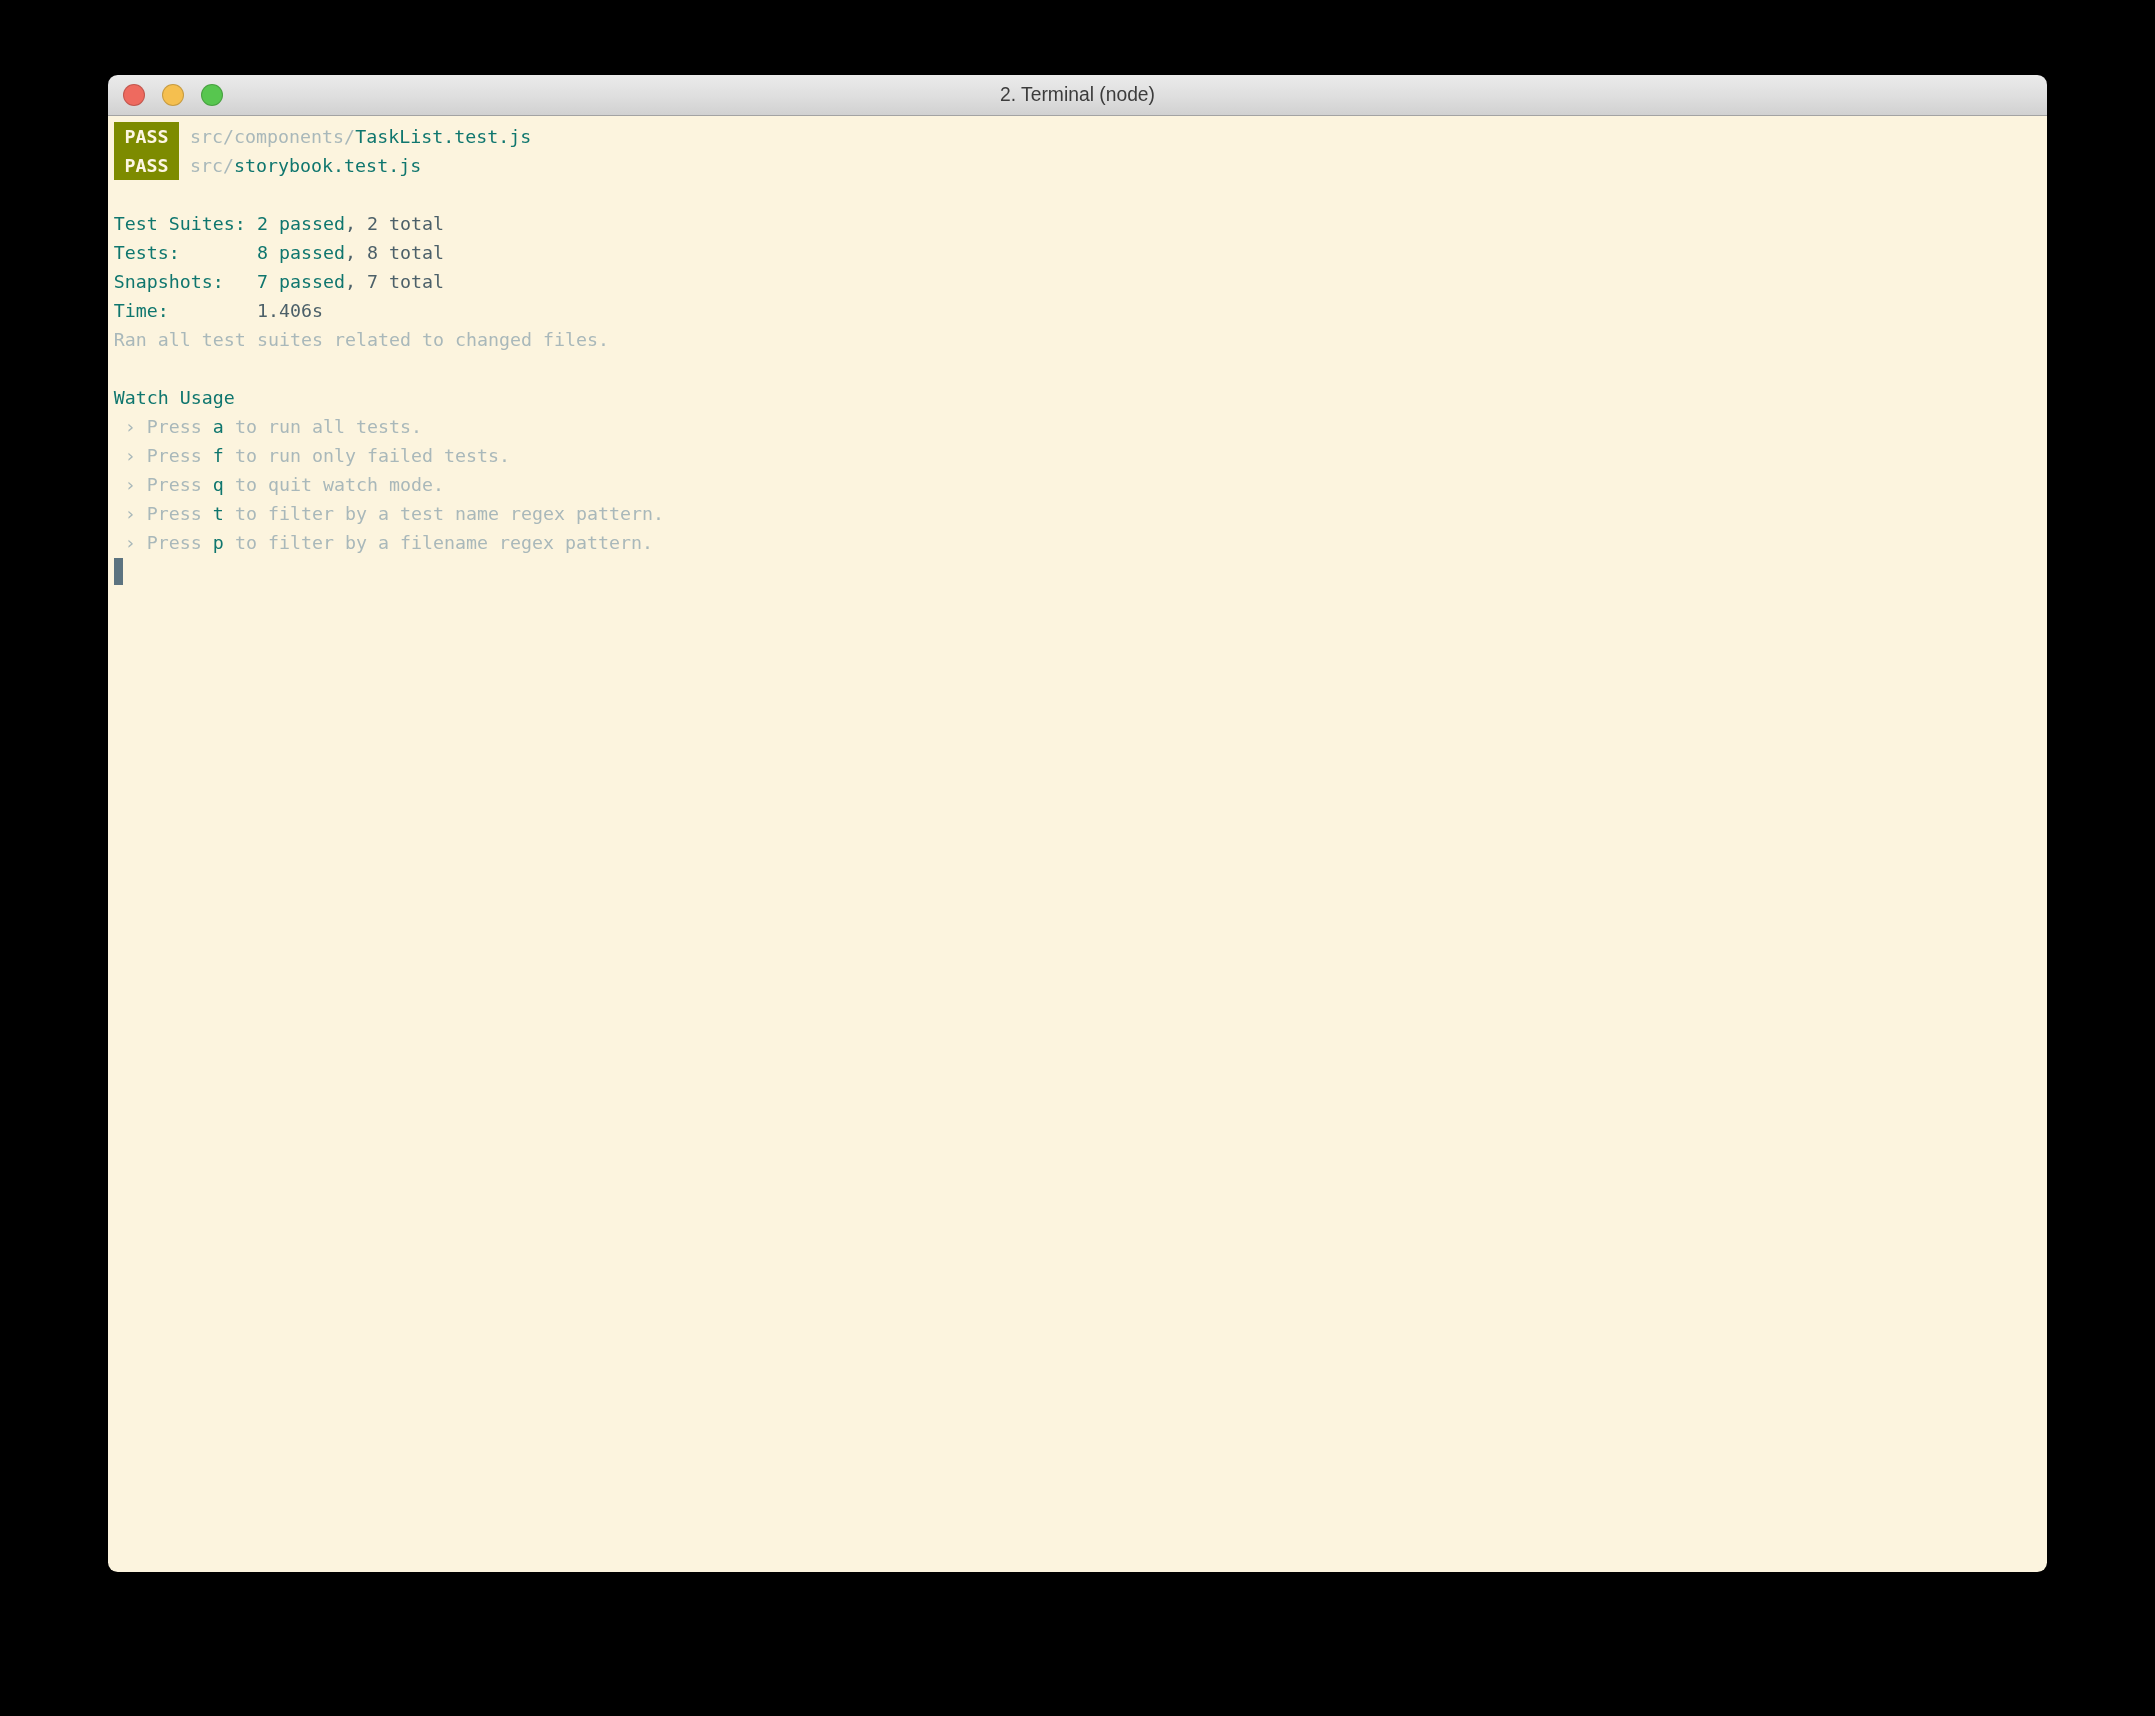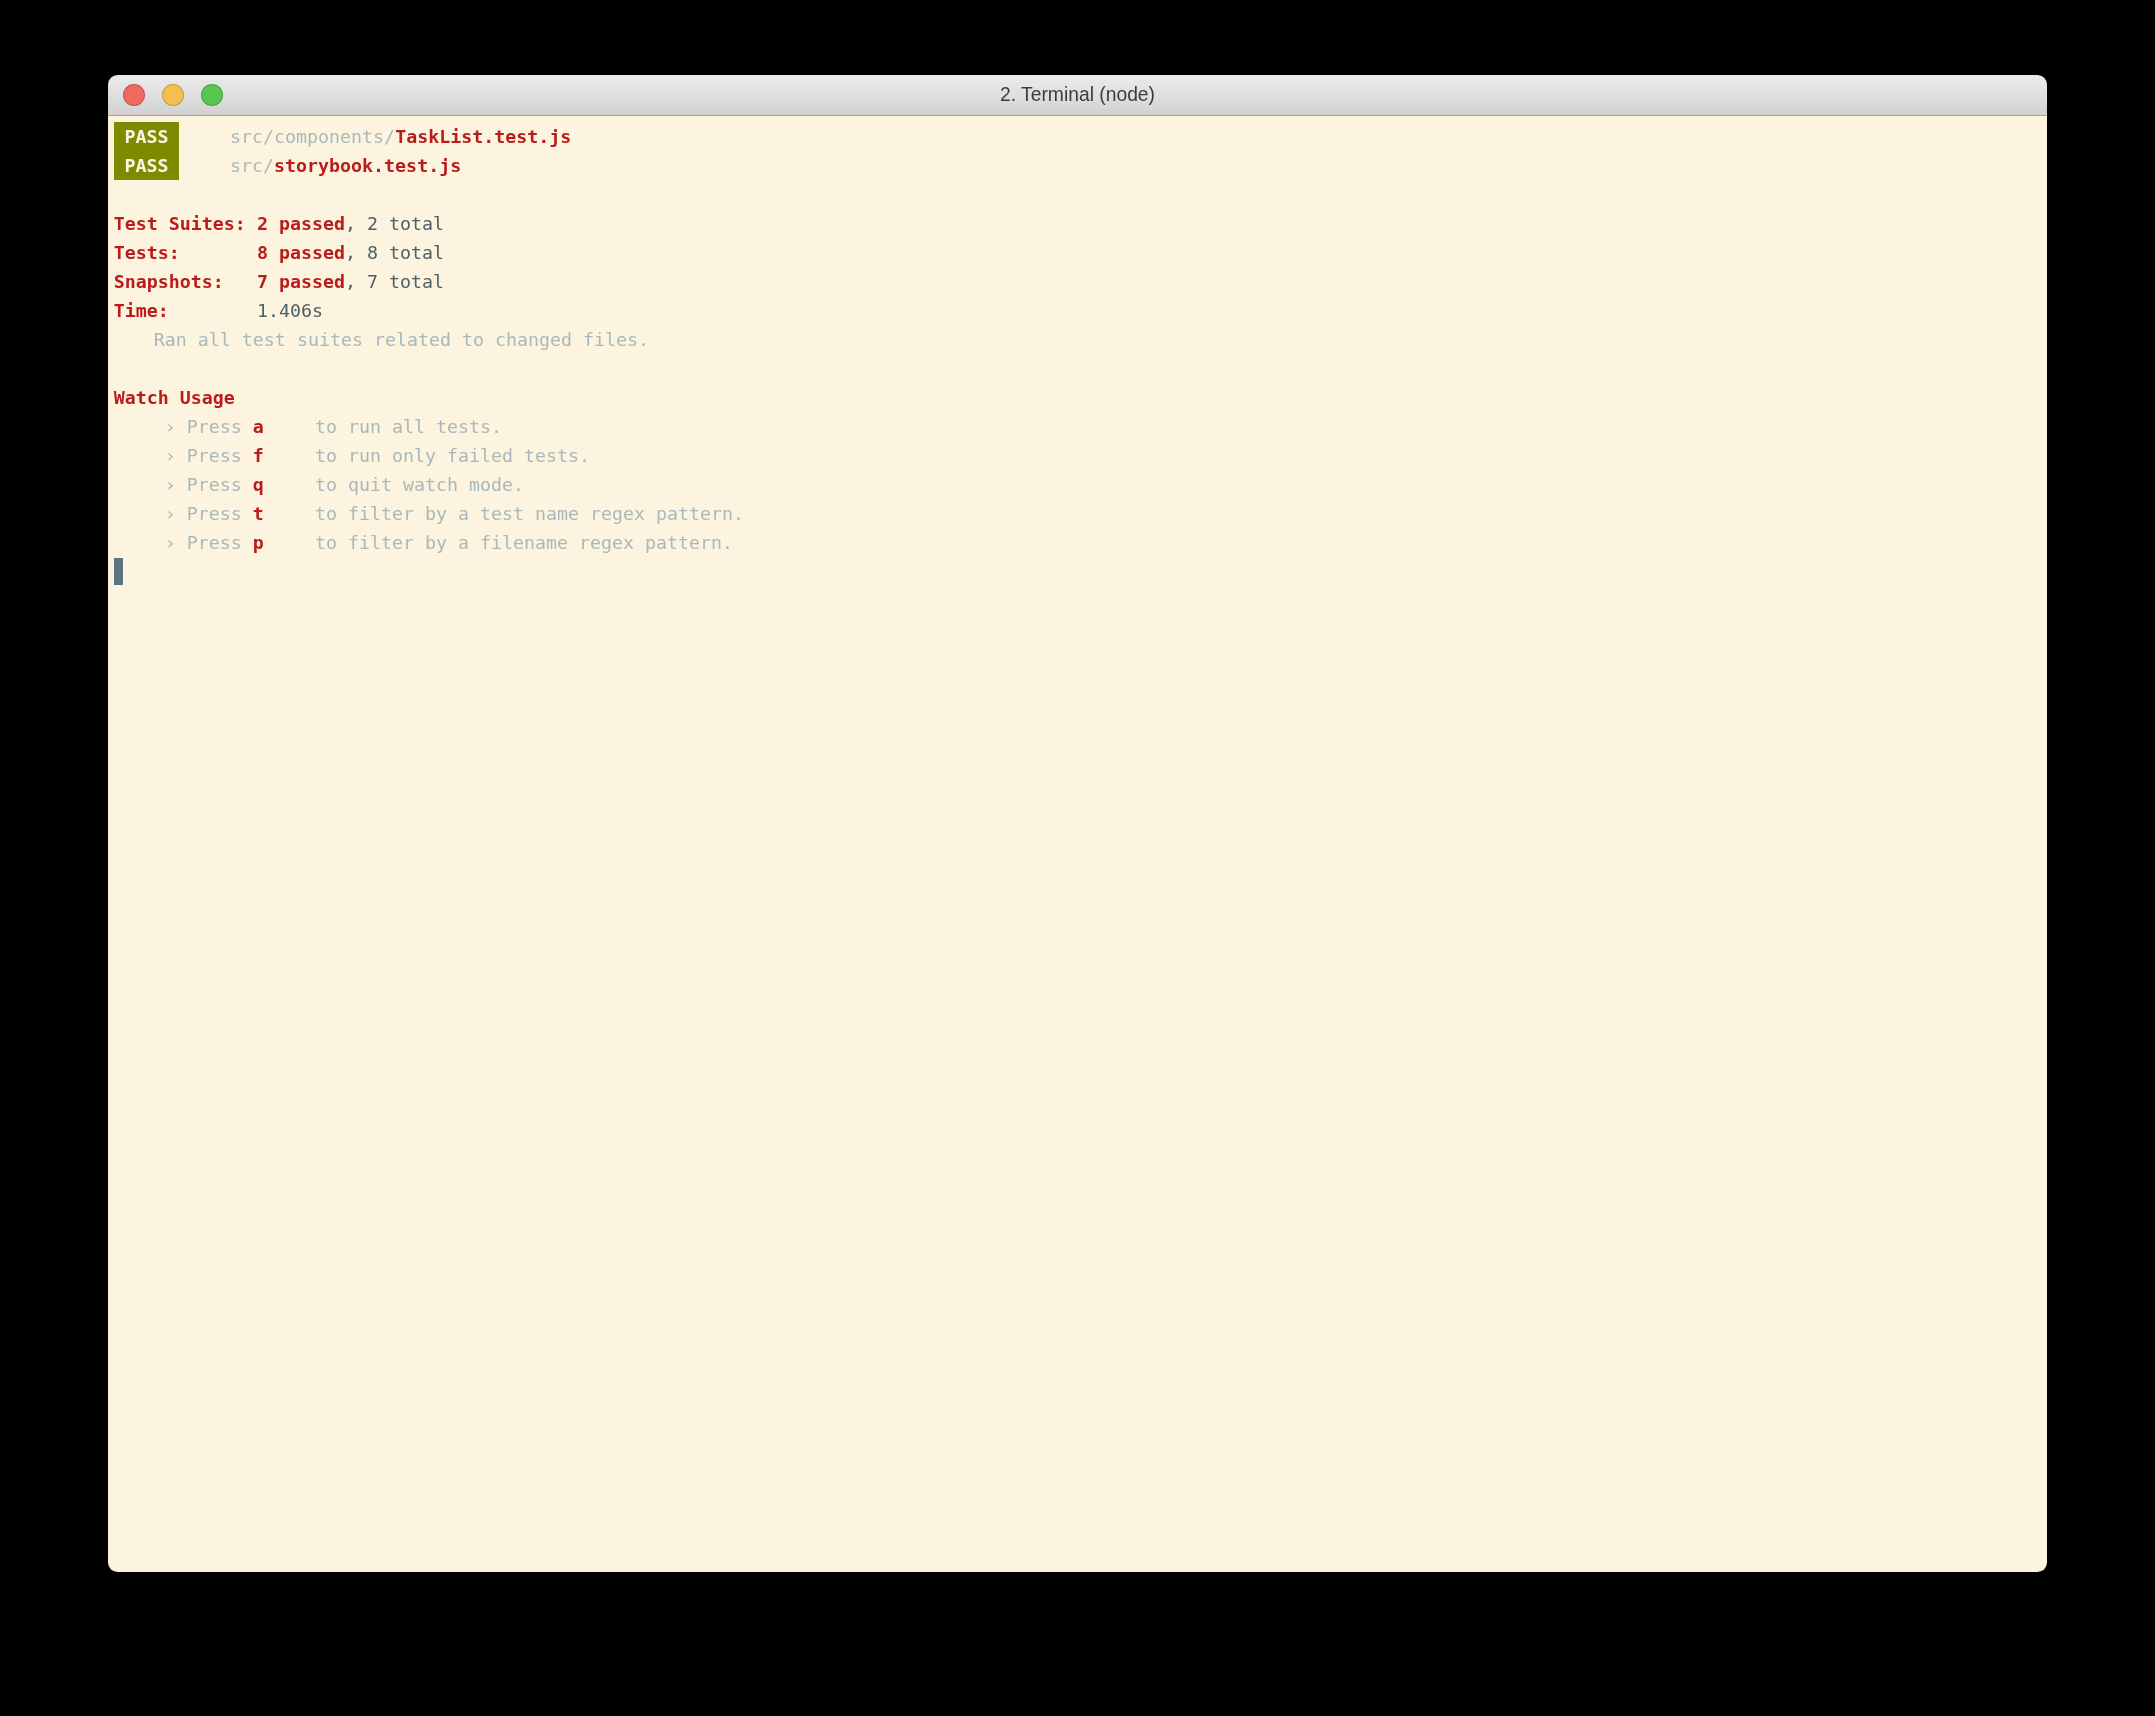--- a/index.html
+++ b/index.html
@@ -78,23 +78,23 @@
     line-height: 29px;
     color: #465962;
     cursor: text;
   }
 
   .term-line {
     height: 29px;
     white-space: pre;
   }
 
-  .seg-bold  { color: #b91c1c; font-weight: bold; }
+  .seg-bold  { color: #0f766e; font-weight: normal; }
   .seg-dark  { color: #4c6069; font-weight: normal; margin-top: 6px; }
-  .seg-muted { color: #a9b8ba; font-weight: normal; margin-left: 40px; }
+  .seg-muted { color: #a9b8ba; font-weight: normal; }
 
   .seg-badge {
     display: inline-block;
     height: 29px;
     line-height: 29px;
     padding: 0 10.6px;
     background: #7d8b00;
     color: #fdf6e3;
     font-weight: bold;
   }

